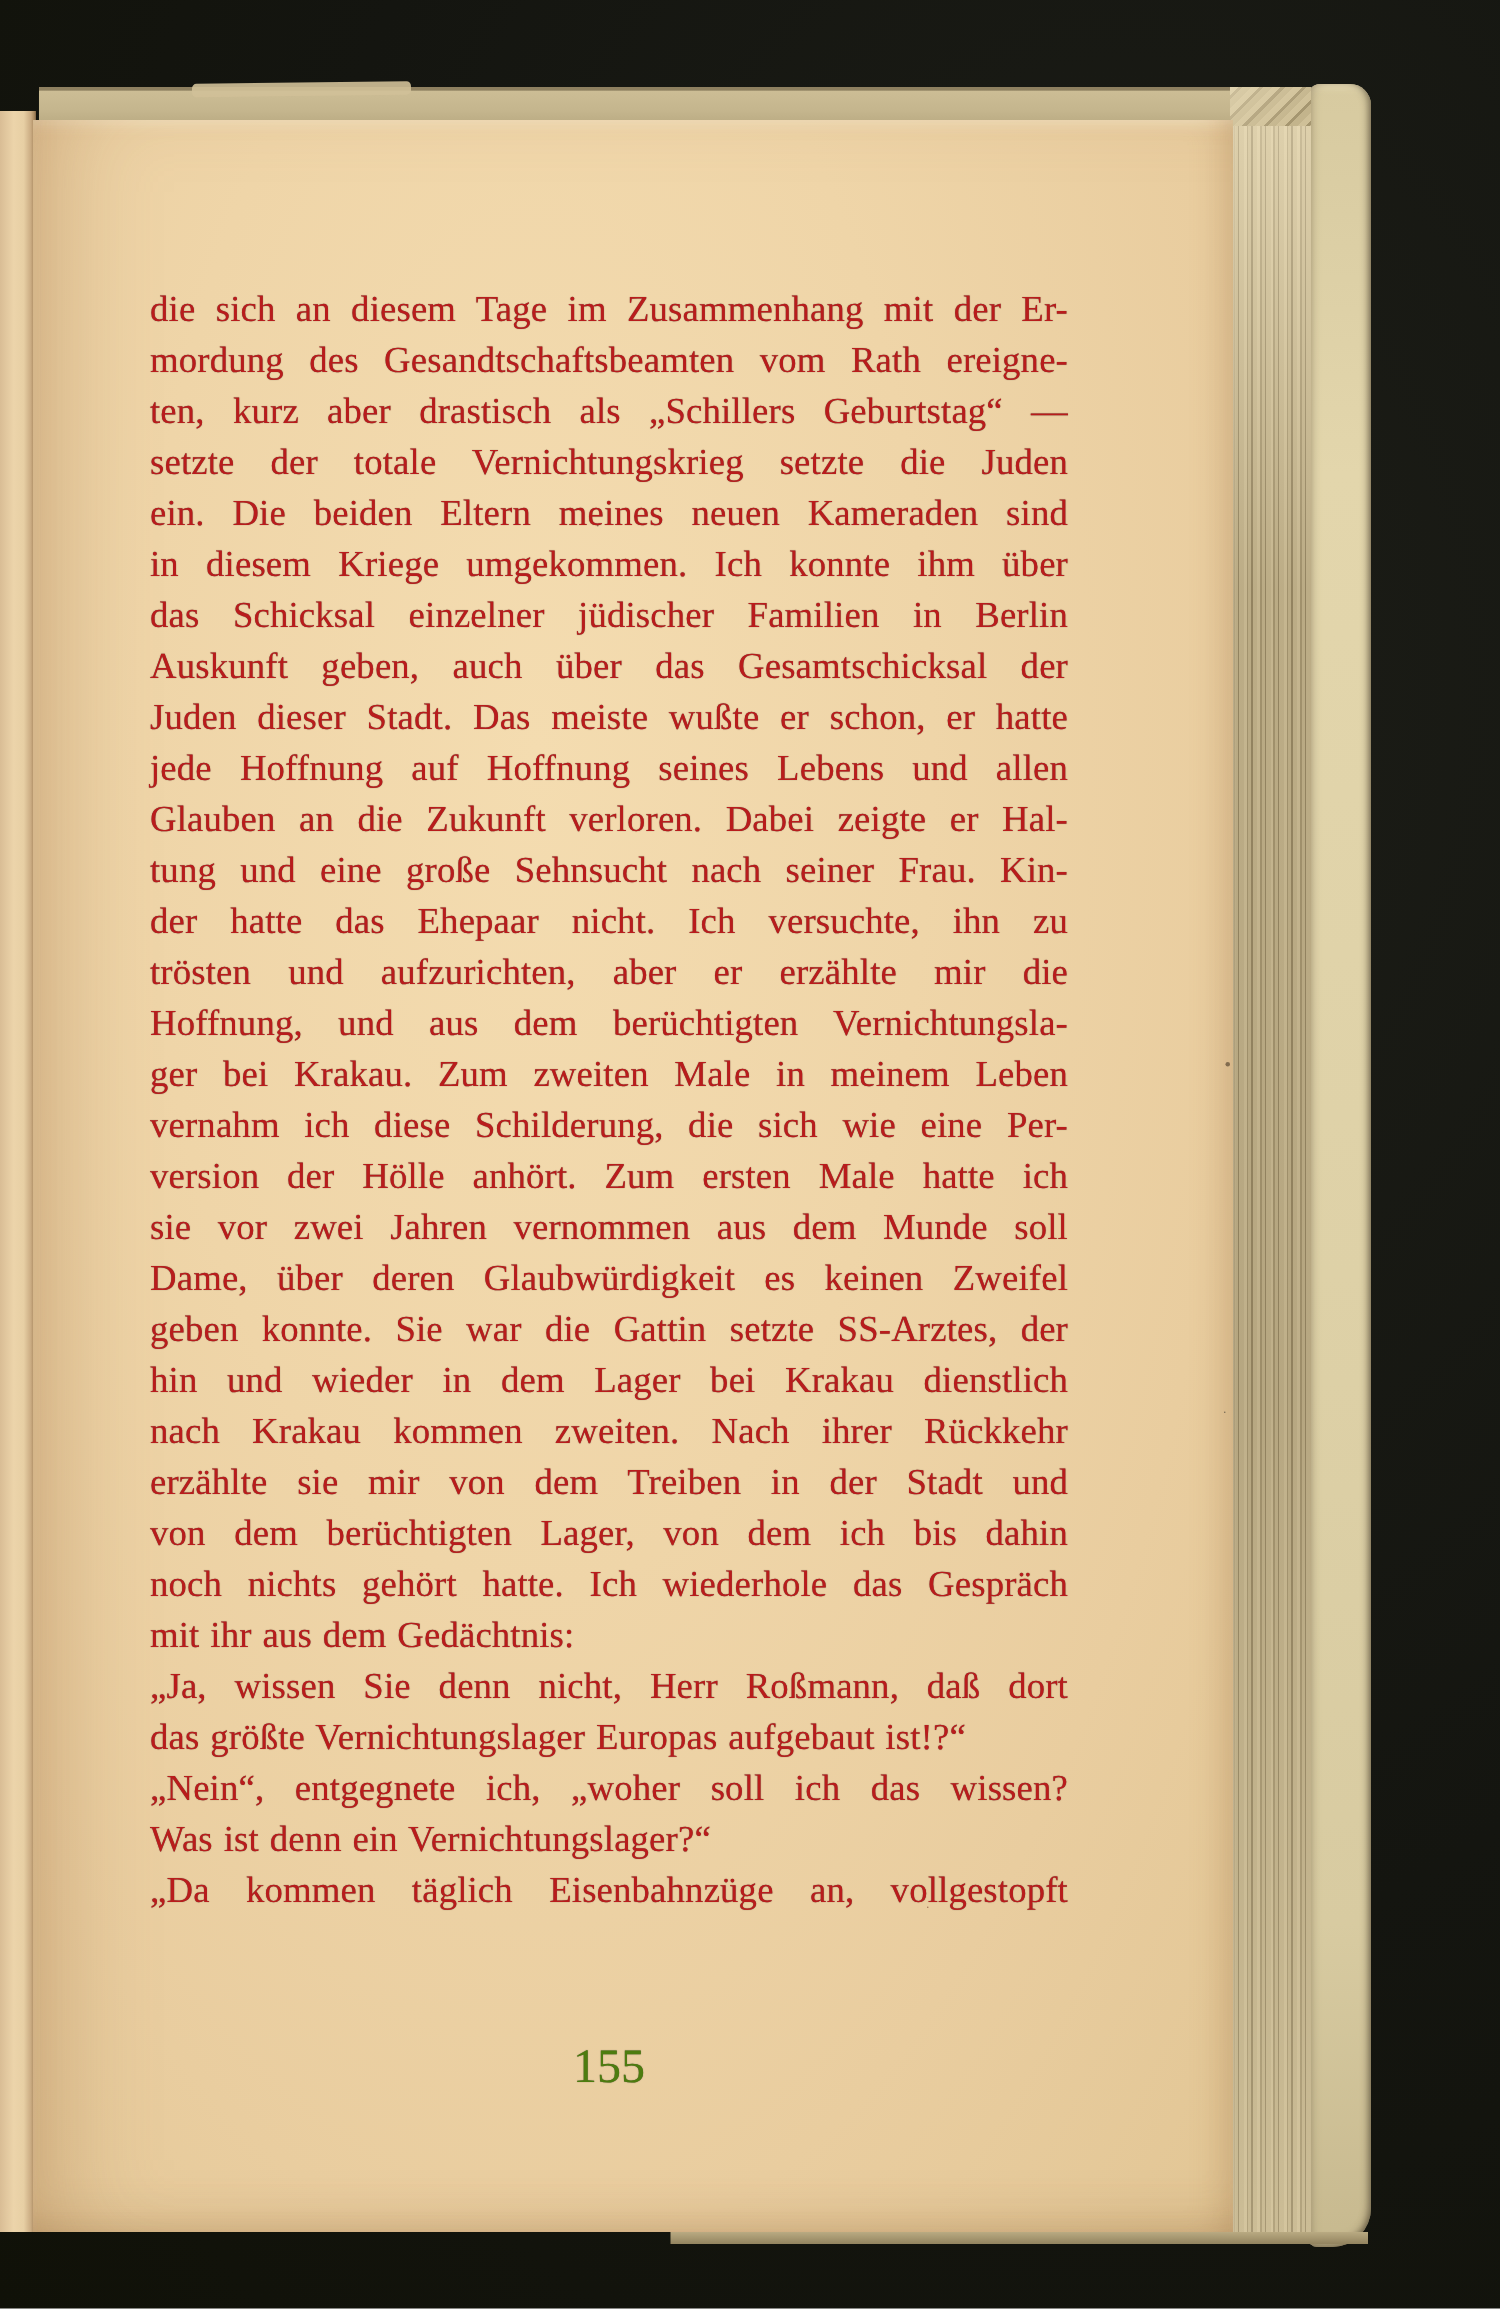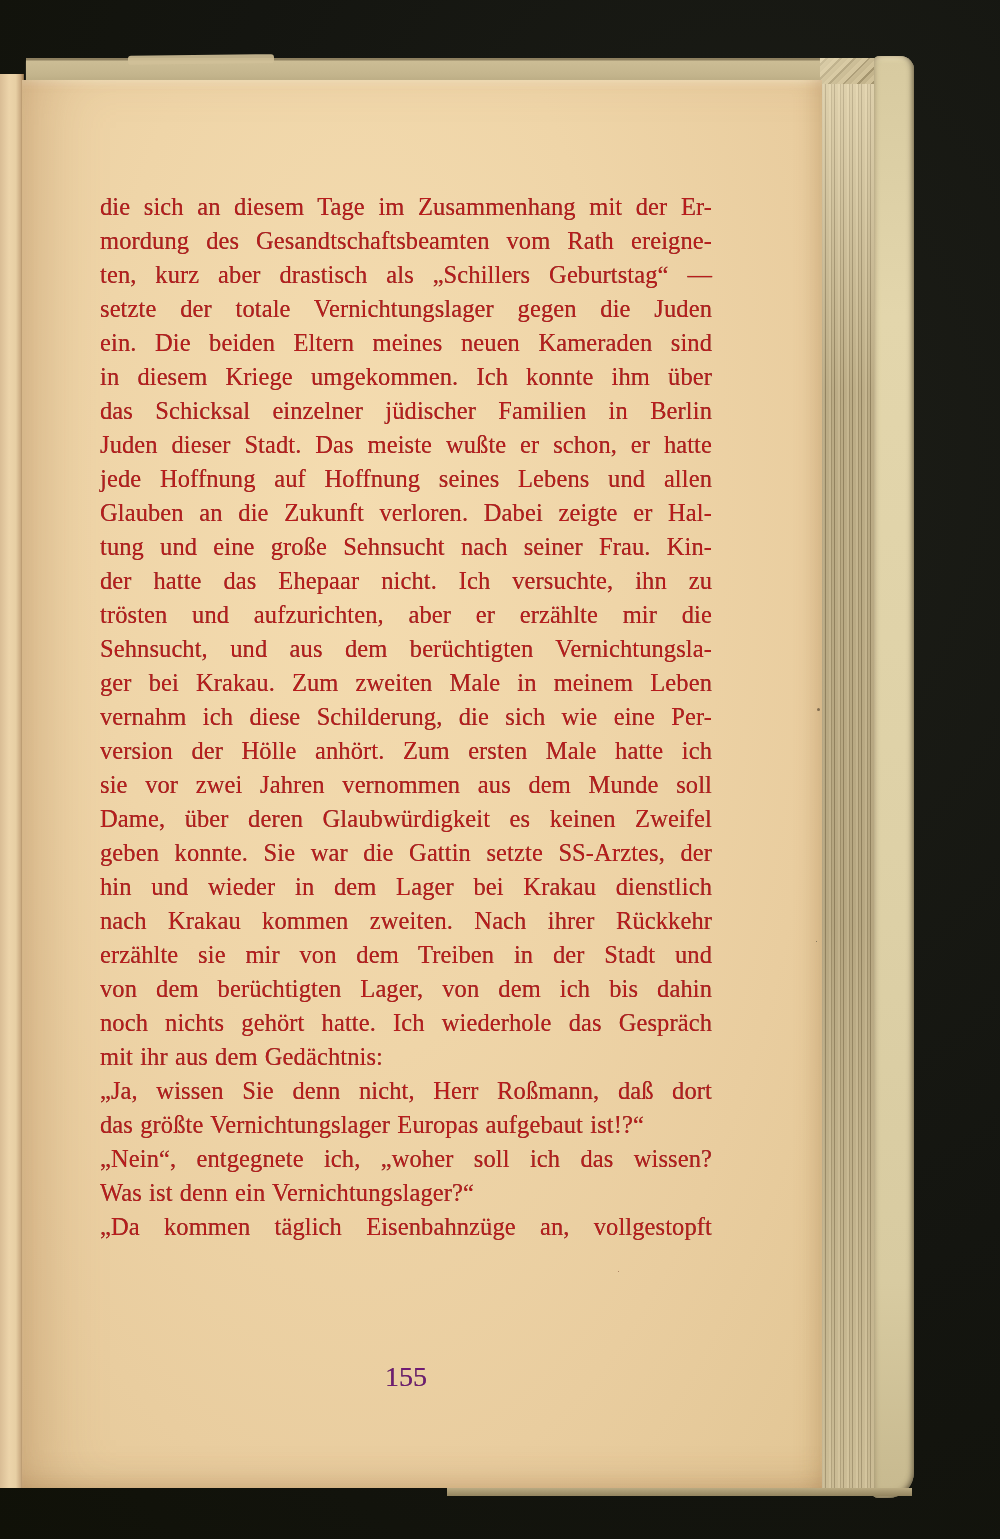--- a/index.html
+++ b/index.html
@@ -74,21 +74,21 @@
   .text-block{
     left:100px;top:190px;width:612px;
     font-size:24.5px;line-height:34px;color:#b91c1c;
     text-shadow:0 0 .6px rgba(49,47,39,.75);
     word-spacing:1px;letter-spacing:.1px;
   }
   .line{height:34px;text-align:justify;text-align-last:justify;white-space:normal;overflow:visible;}
   .line.end{text-align:left;text-align-last:left;}
   .folio{
     left:100px;top:1360px;width:612px;height:34px;line-height:34px;
-    font-size:28px;color:#701a75;text-align:center;
+    font-size:32px;color:#4d7c0f;text-align:center;
     text-shadow:0 0 .6px rgba(49,47,39,.75);
   }
 </style>
 </head>
 <body>
 
 <div class="abs cover-edge"></div>
 <div class="abs top-edge"></div>
 <div class="abs corner-fan"></div>
 <div class="abs fore-edge"></div>
@@ -97,31 +97,32 @@
 <div class="abs spine-chip"></div>
 
 <div class="abs page">
   <div class="abs speck"></div>
 </div>
 
 <div class="abs text-block">
     <div class="line">die sich an diesem Tage im Zusammenhang mit der Er-</div>
     <div class="line">mordung des Gesandtschaftsbeamten vom Rath ereigne-</div>
     <div class="line">ten, kurz aber drastisch als „Schillers Geburtstag“ —</div>
-    <div class="line">setzte der totale Vernichtungslager gegen die Juden</div>
+    <div class="line">setzte der totale Vernichtungskrieg setzte die Juden</div>
     <div class="line">ein. Die beiden Eltern meines neuen Kameraden sind</div>
     <div class="line">in diesem Kriege umgekommen. Ich konnte ihm über</div>
     <div class="line">das Schicksal einzelner jüdischer Familien in Berlin</div>
+    <div class="line">Auskunft geben, auch über das Gesamtschicksal der</div>
     <div class="line">Juden dieser Stadt. Das meiste wußte er schon, er hatte</div>
     <div class="line">jede Hoffnung auf Hoffnung seines Lebens und allen</div>
     <div class="line">Glauben an die Zukunft verloren. Dabei zeigte er Hal-</div>
     <div class="line">tung und eine große Sehnsucht nach seiner Frau. Kin-</div>
     <div class="line">der hatte das Ehepaar nicht. Ich versuchte, ihn zu</div>
     <div class="line">trösten und aufzurichten, aber er erzählte mir die</div>
-    <div class="line">Sehnsucht, und aus dem berüchtigten Vernichtungsla-</div>
+    <div class="line">Hoffnung, und aus dem berüchtigten Vernichtungsla-</div>
     <div class="line">ger bei Krakau. Zum zweiten Male in meinem Leben</div>
     <div class="line">vernahm ich diese Schilderung, die sich wie eine Per-</div>
     <div class="line">version der Hölle anhört. Zum ersten Male hatte ich</div>
     <div class="line">sie vor zwei Jahren vernommen aus dem Munde soll</div>
     <div class="line">Dame, über deren Glaubwürdigkeit es keinen Zweifel</div>
     <div class="line">geben konnte. Sie war die Gattin setzte SS-Arztes, der</div>
     <div class="line">hin und wieder in dem Lager bei Krakau dienstlich</div>
     <div class="line">nach Krakau kommen zweiten. Nach ihrer Rückkehr</div>
     <div class="line">erzählte sie mir von dem Treiben in der Stadt und</div>
     <div class="line">von dem berüchtigten Lager, von dem ich bis dahin</div>

